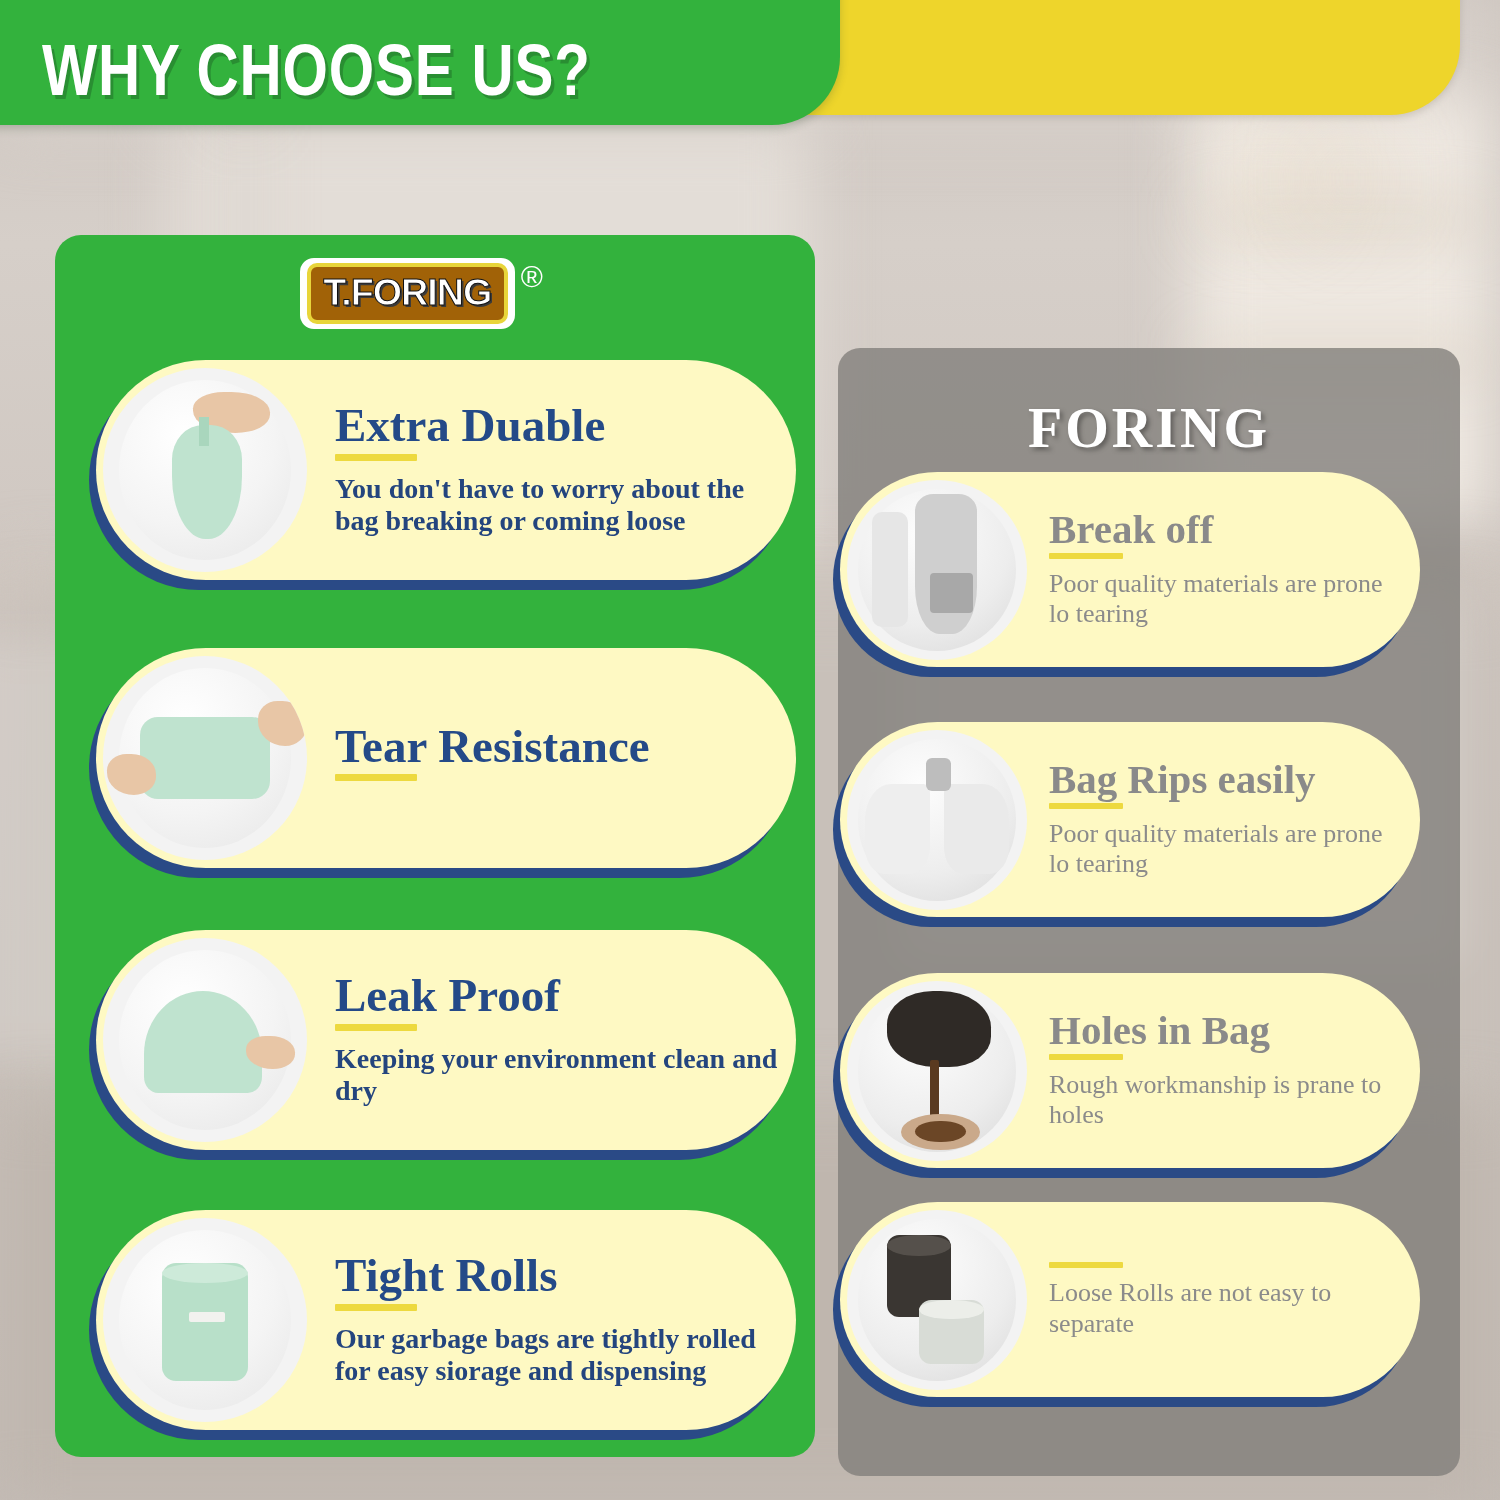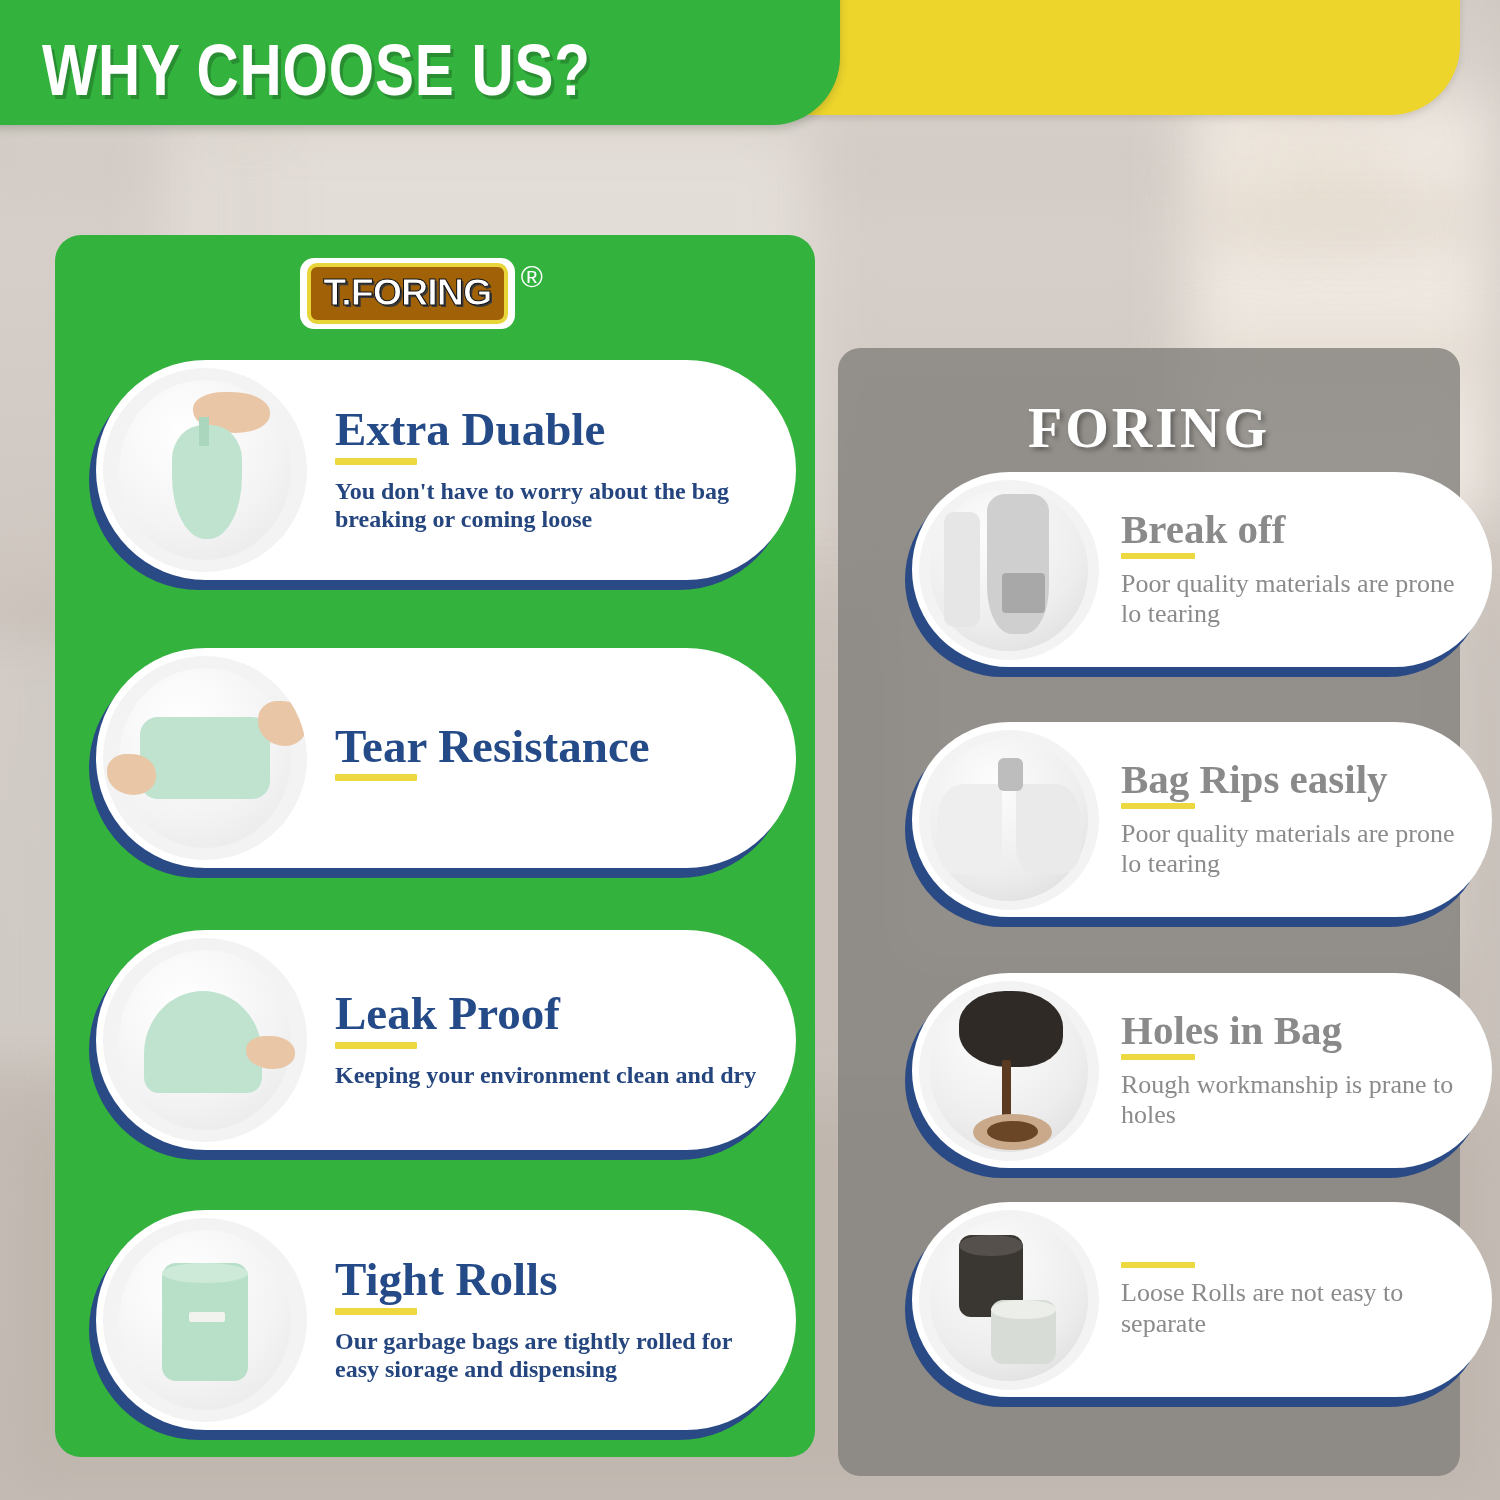--- a/index.html
+++ b/index.html
@@ -98,30 +98,30 @@
   }
   #logo-reg{
     font-family:"Liberation Sans", sans-serif;
     font-size:30px; color:#ffffff; line-height:1;
     margin-top:4px;
   }
 
   
   .card{
     position:absolute;
-    background:#ffffff;
+    background:#fef9c3;
     display:flex; align-items:center;
     box-shadow: -7px 10px 0 0 #2a4a86;
   }
   .card.left{
     left:96px; width:700px; height:220px;
     border-radius:110px;
   }
   .card.right{
-    left:912px; width:580px; height:195px;
+    left:840px; width:580px; height:195px;
     border-radius:98px;
   }
 
   .photo{
     flex:0 0 auto;
     border-radius:50%;
     overflow:hidden;
     position:relative;
     background:#f3f3f3;
   }
@@ -137,21 +137,21 @@
   }
   .card.right .c-title{ font-size:41px; color:#8a8a8a; font-weight:bold; }
 
   .rule{
     width:82px; height:7px; background:#edd93f;
     margin-top:4px; margin-bottom:12px; border-radius:1px;
   }
   .card.right .rule{ width:74px; height:6px; margin-top:2px; margin-bottom:10px; }
 
   .c-desc{
-    font-size:24px; color:#24457e; line-height:1.17; font-weight:bold;
+    font-size:28px; color:#24457e; line-height:1.17; font-weight:bold;
   }
   .card.right .c-desc{ font-size:26px; color:#8b8b8b; font-weight:normal; }
 
   
   #card-l1{ top:360px; }
   #card-l2{ top:648px; }
   #card-l3{ top:930px; }
   #card-l4{ top:1210px; }
   #card-r1{ top:472px; }
   #card-r2{ top:722px; }

